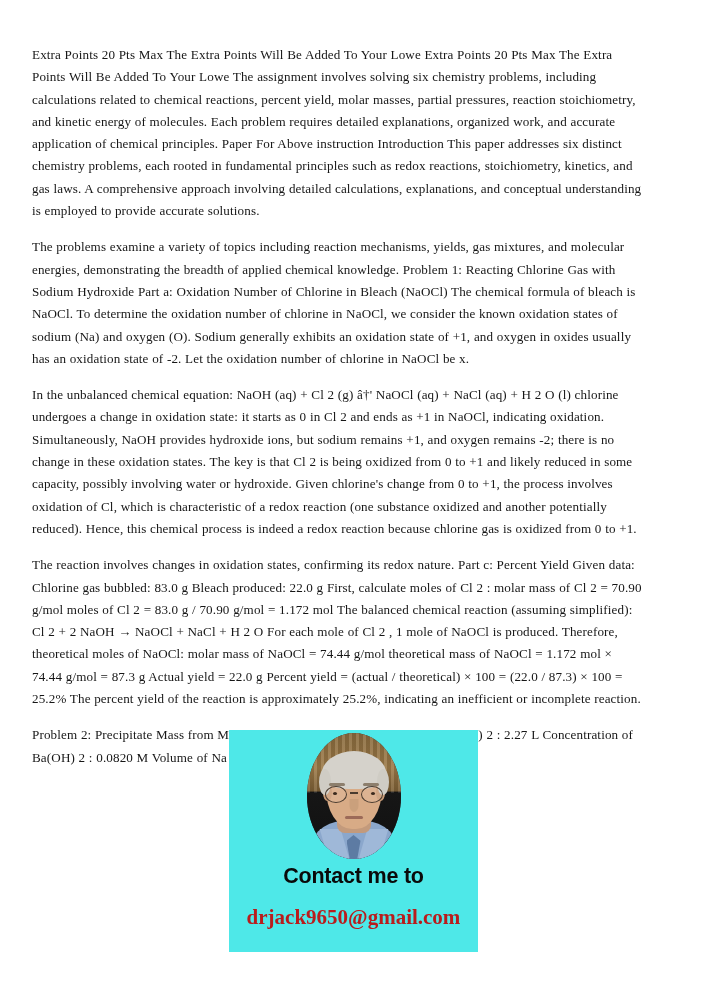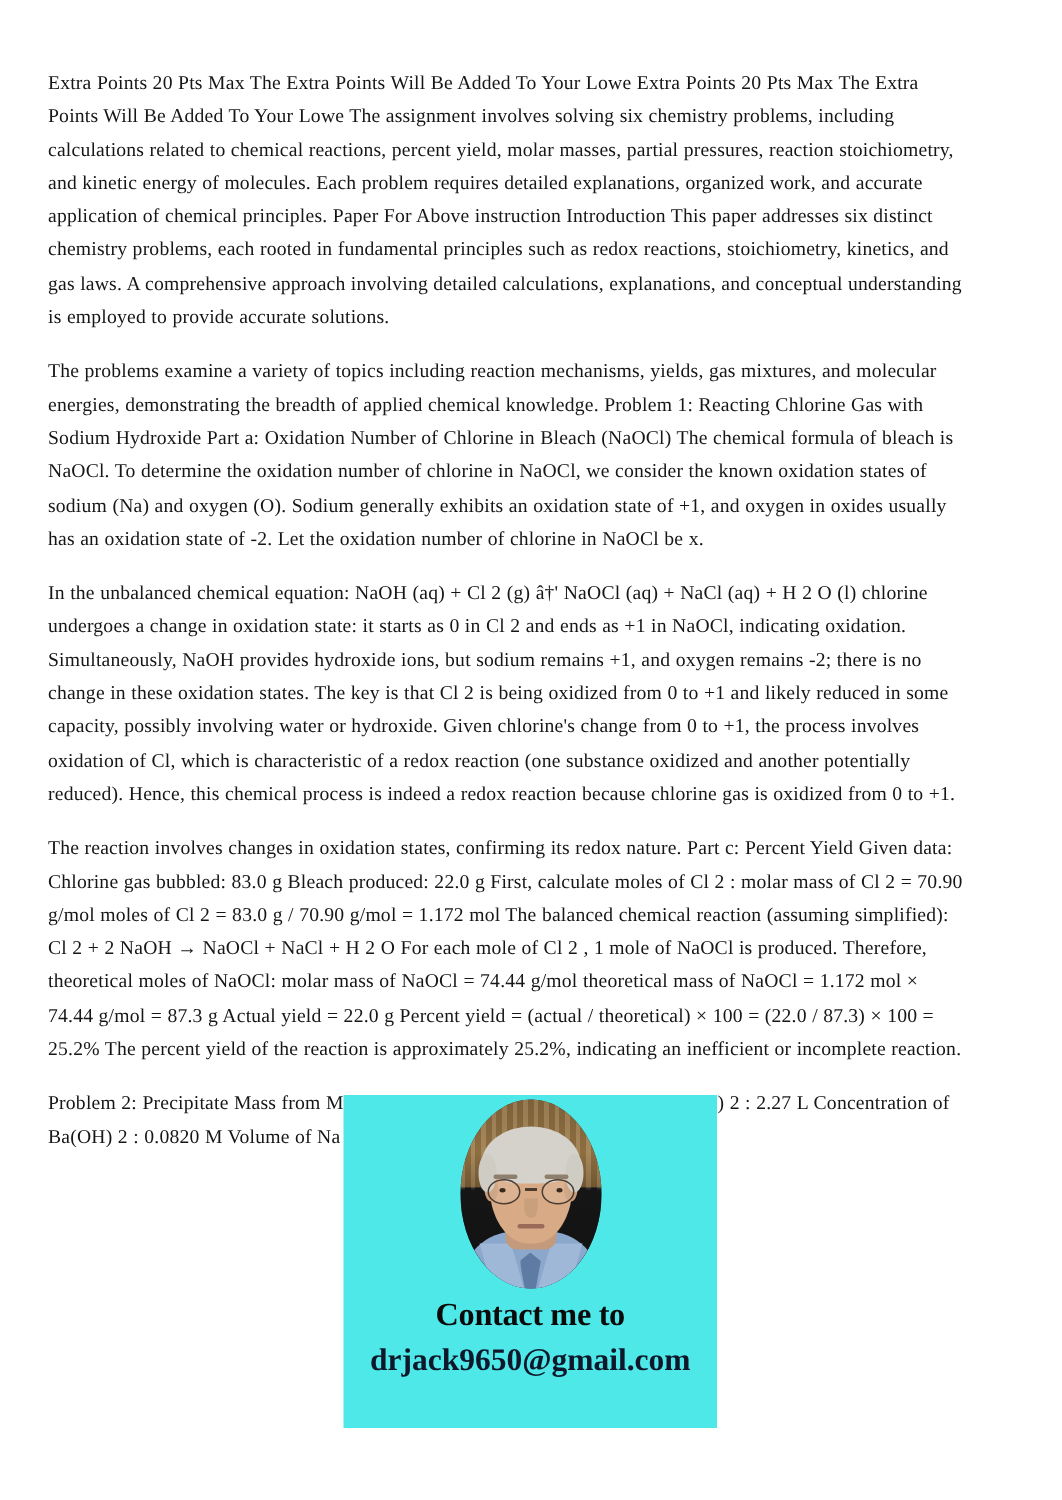--- a/index.html
+++ b/index.html
@@ -177,35 +177,35 @@
     background: #9c6a58; border-radius: 2px;
   }
 
   #watermark-text-block {
     width: 100%;
     text-align: center;
     margin-top: 4px;
     flex: none;
   }
   .wm-line1, .wm-line2 {
-    font-family: Liberation Serif, serif;
+    font-family: Liberation Sans, sans-serif;
     font-weight: 700;
     font-size: 21.5px;
     line-height: 27px;
     color: #0a0a0a;
     letter-spacing: -0.01em;
     white-space: nowrap;
   }
   .wm-email {
     font-family: "Liberation Serif", "DejaVu Serif", serif;
     font-weight: 700;
     font-size: 21px;
     line-height: 27px;
-    color: #0f172a;
-    margin-top: 3px;
+    color: #b91c1c;
+    margin-top: 14px;
     white-space: nowrap;
   }
 </style>
 </head>
 <body>
 
 <div id="document-page">
 
   <div id="document-body">
     <p class="para">Extra Points 20 Pts Max The Extra Points Will Be Added To Your Lowe Extra Points 20 Pts Max The Extra Points Will Be Added To Your Lowe The assignment involves solving six chemistry problems, including calculations related to chemical reactions, percent yield, molar masses, partial pressures, reaction stoichiometry, and kinetic energy of molecules. Each problem requires detailed explanations, organized work, and accurate application of chemical principles. Paper For Above instruction Introduction This paper addresses six distinct chemistry problems, each rooted in fundamental principles such as redox reactions, stoichiometry, kinetics, and gas laws. A comprehensive approach involving detailed calculations, explanations, and conceptual understanding is employed to provide accurate solutions.</p>

